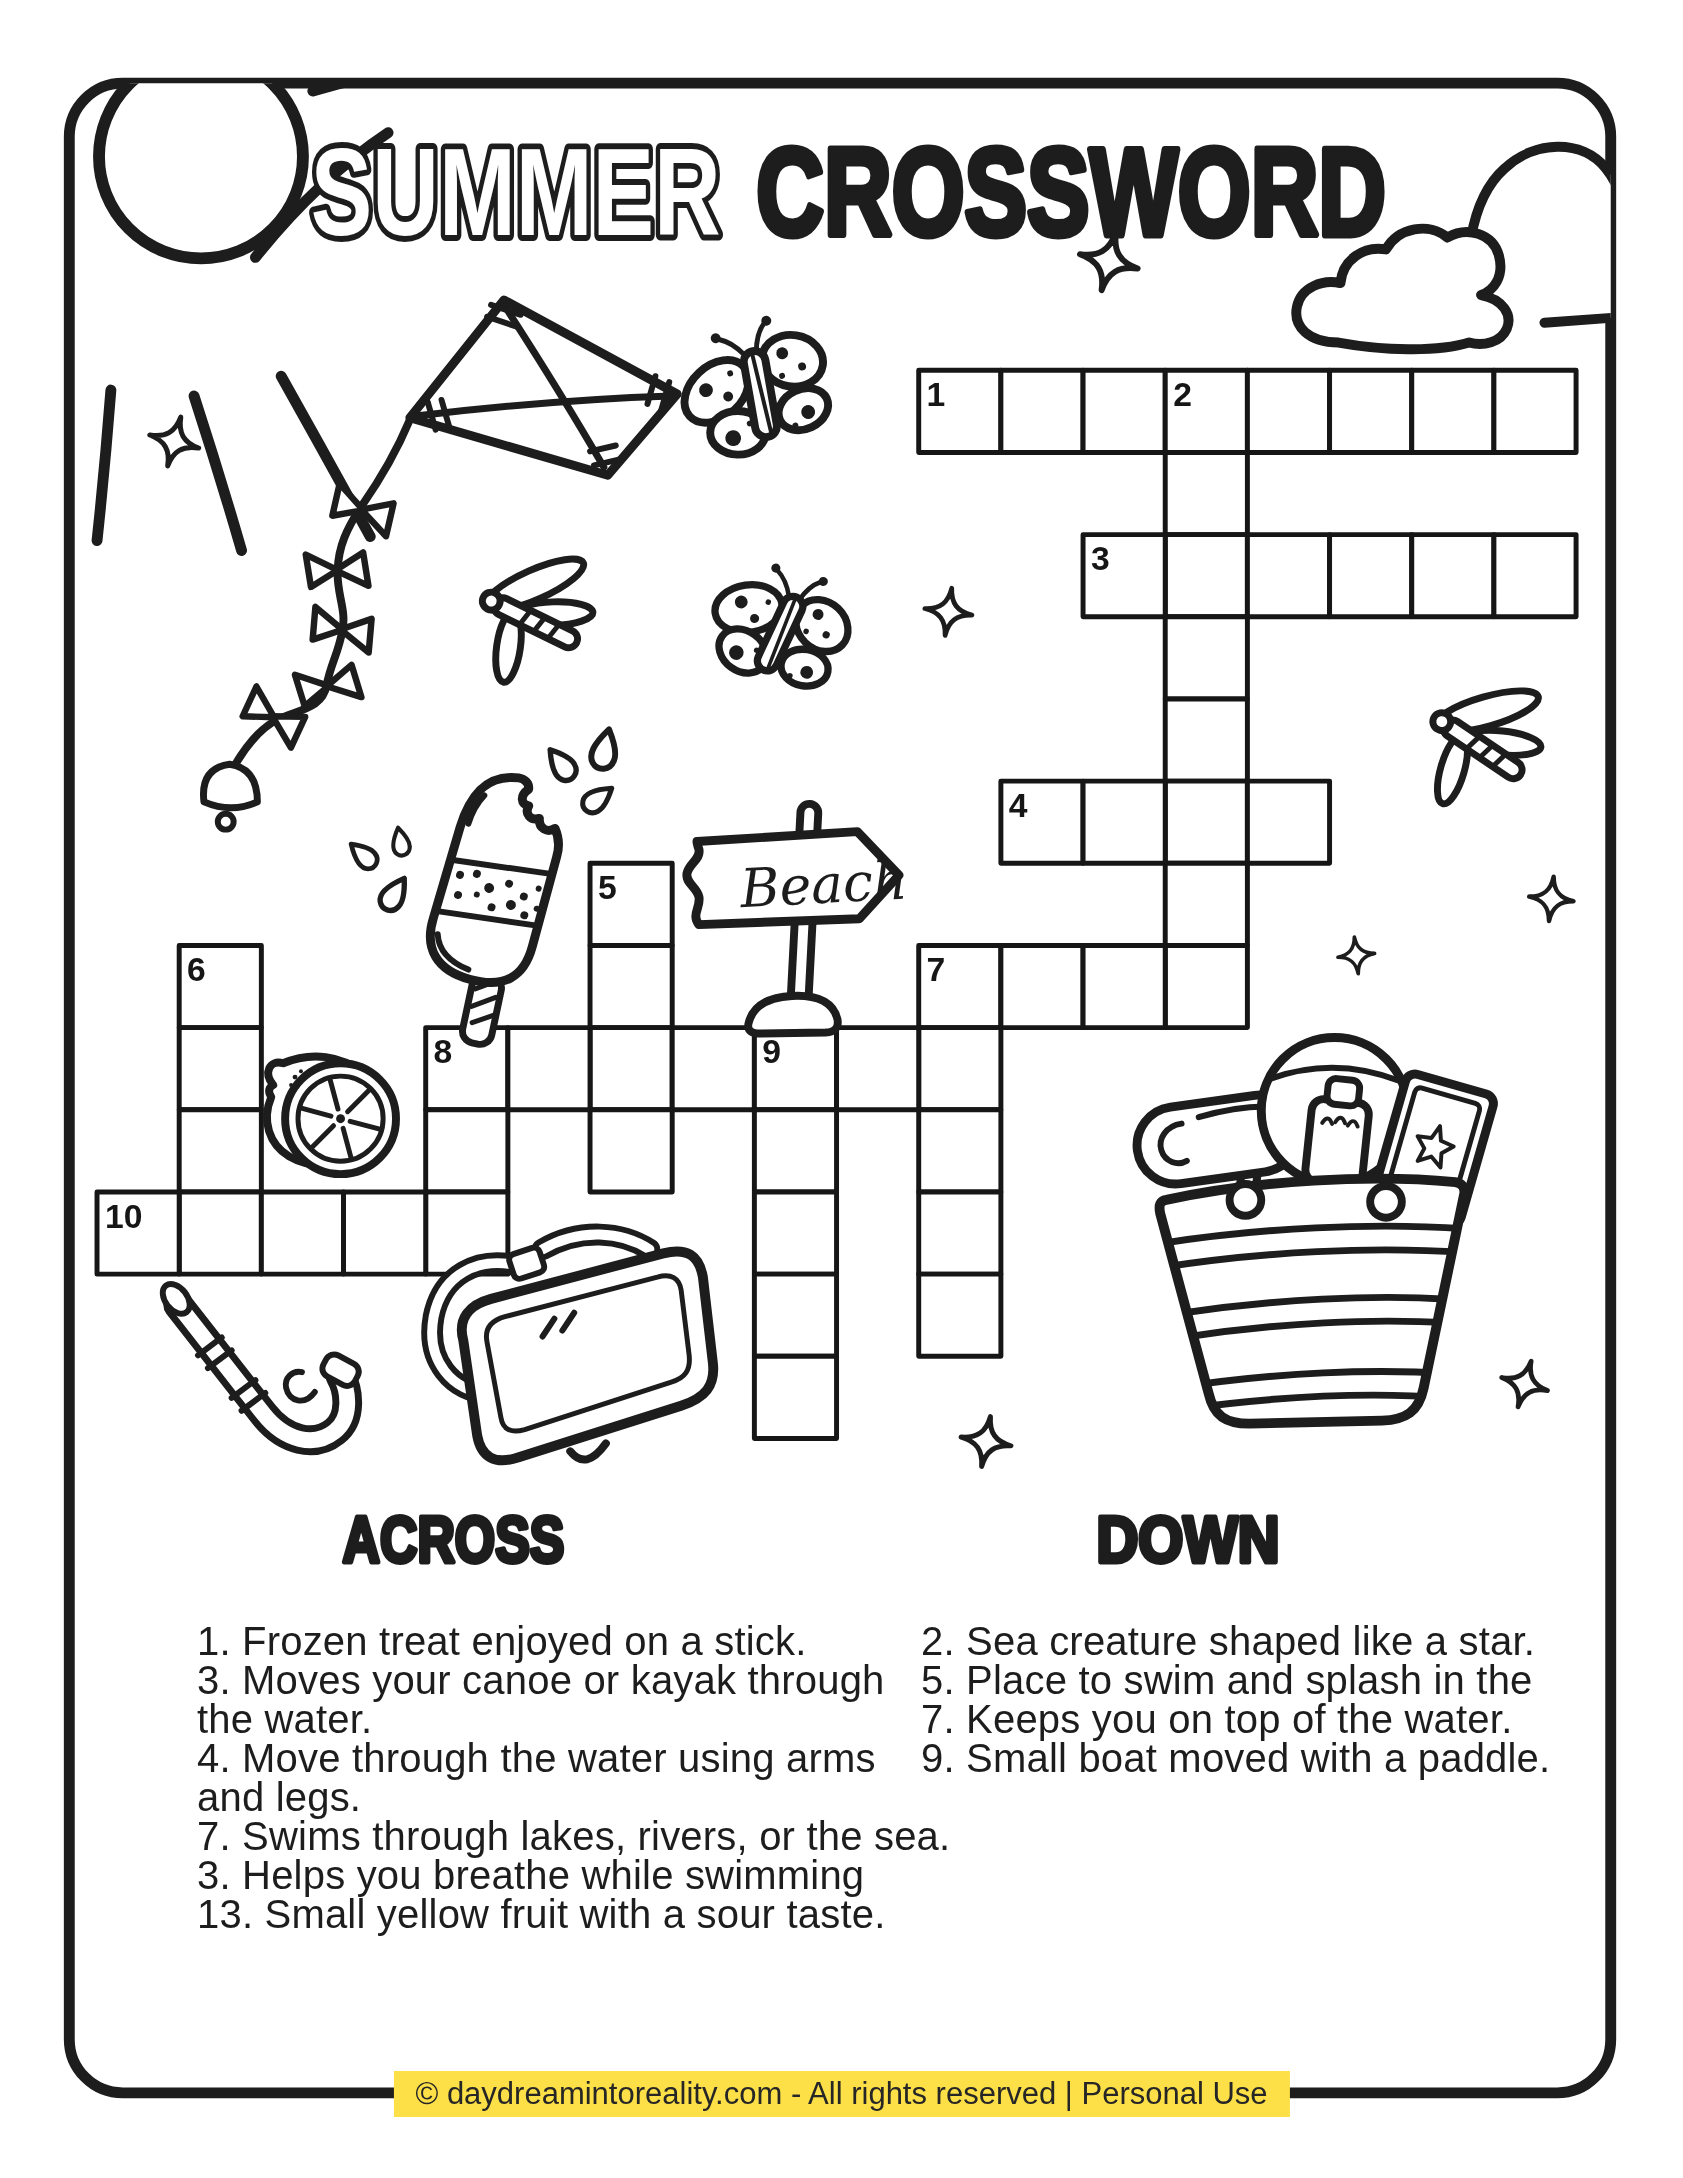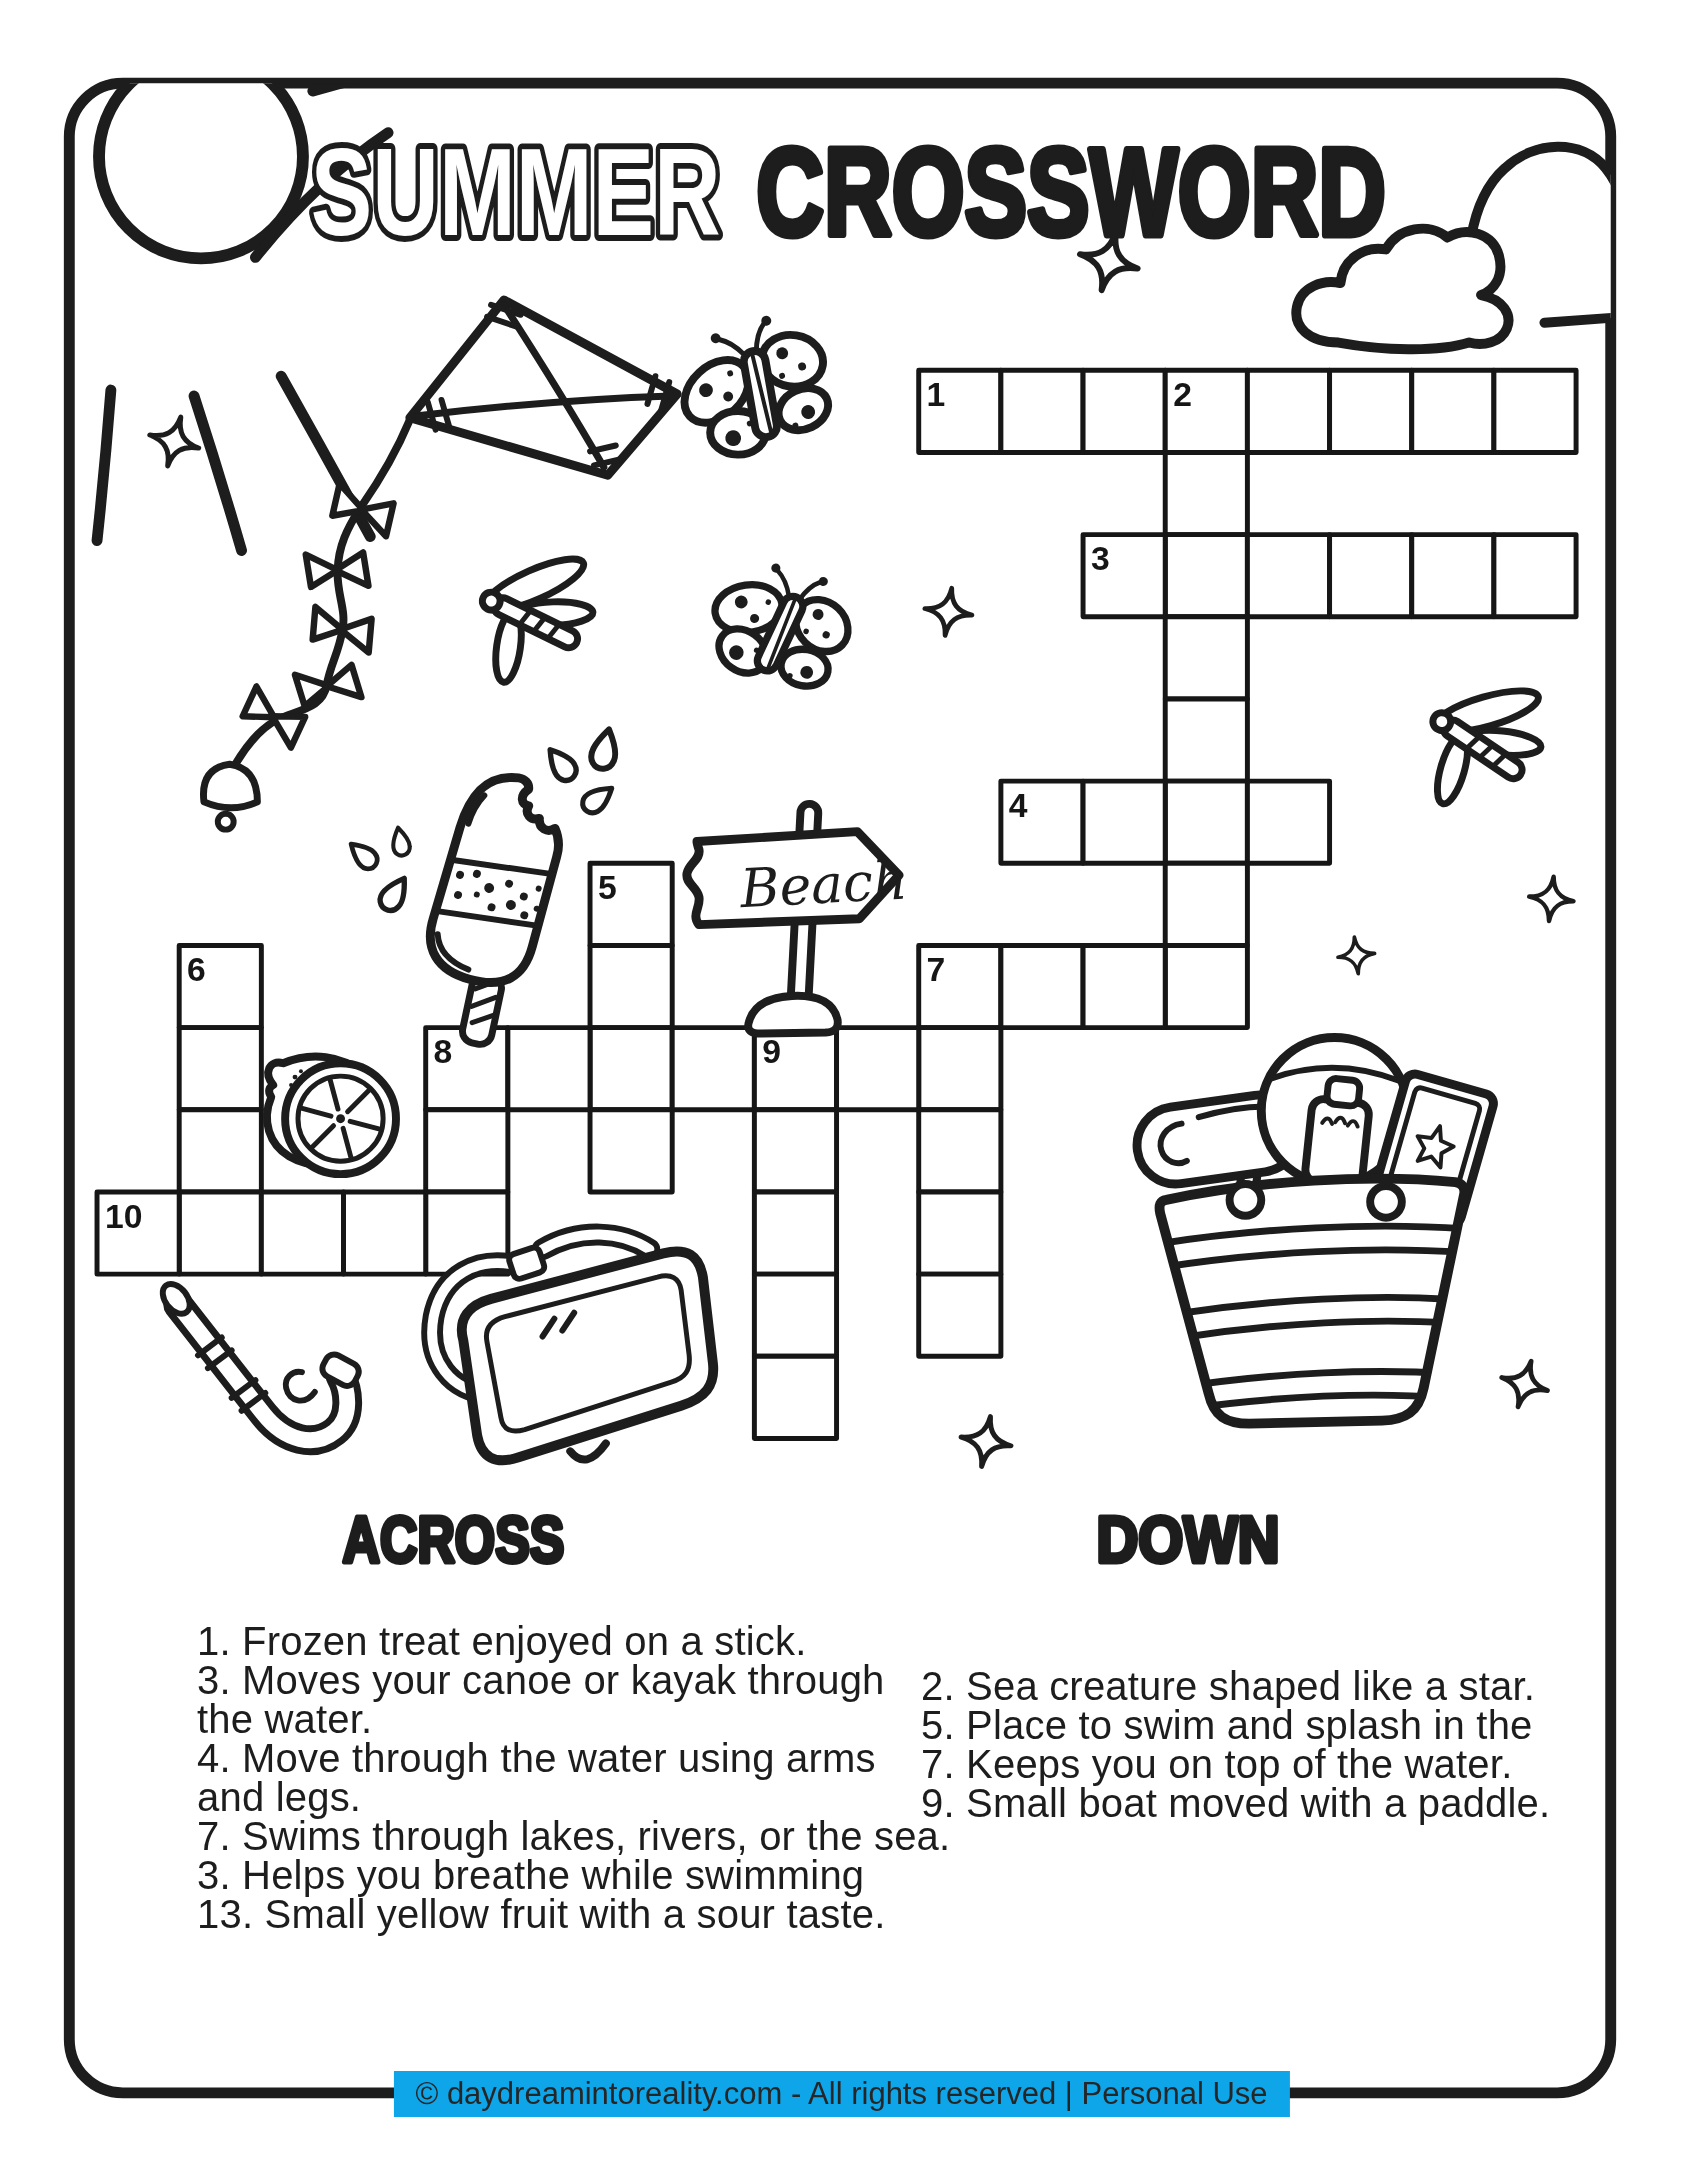--- a/index.html
+++ b/index.html
@@ -9,22 +9,22 @@
   
   .t-outline{font-family:"Liberation Sans",sans-serif;font-weight:700;font-size:126px;fill:#ffffff;stroke:#1d1d1d;stroke-width:12;paint-order:stroke;stroke-linejoin:round;}
   .t-solid{font-family:"Liberation Sans",sans-serif;font-weight:700;font-size:126px;fill:#1d1d1d;stroke:#1d1d1d;stroke-width:7;paint-order:stroke;stroke-linejoin:round;}
   .t-heading{font-family:"Liberation Sans",sans-serif;font-weight:700;font-size:66px;fill:#1d1d1d;stroke:#1d1d1d;stroke-width:5;paint-order:stroke;stroke-linejoin:round;}
   .t-script{font-family:"DejaVu Serif",serif;font-style:italic;font-size:54px;fill:#1d1d1d;}
   .cellnum{font-family:"Liberation Sans",sans-serif;font-weight:700;font-size:34px;fill:#161616;}
   
   .clues{position:absolute;color:#1d1d1d;font-size:40px;line-height:39px;letter-spacing:0.2px;}
   .clues div{white-space:nowrap;}
   .clues-across{left:197px;top:1622px;width:653px;}
-  .clues-down{left:921px;top:1622px;width:653px;margin-top:45px;}
-  .footer{position:absolute;top:2071px;left:50%;transform:translateX(-50%);background:#0ea5e9;
+  .clues-down{left:921px;top:1622px;width:653px;}
+  .footer{position:absolute;top:2071px;left:50%;transform:translateX(-50%);background:#fde047;
           padding:0 22px;font-size:31px;line-height:46px;color:#262626;white-space:nowrap;}
 </style>
 </head>
 <body>
 
 <div class="page">
 <svg class="art" width="1683" height="2178" viewBox="0 0 1700 2200">
   <defs>
     <clipPath id="pageclip">
           <rect x="70" y="84" width="1557" height="2030" rx="54"></rect>

